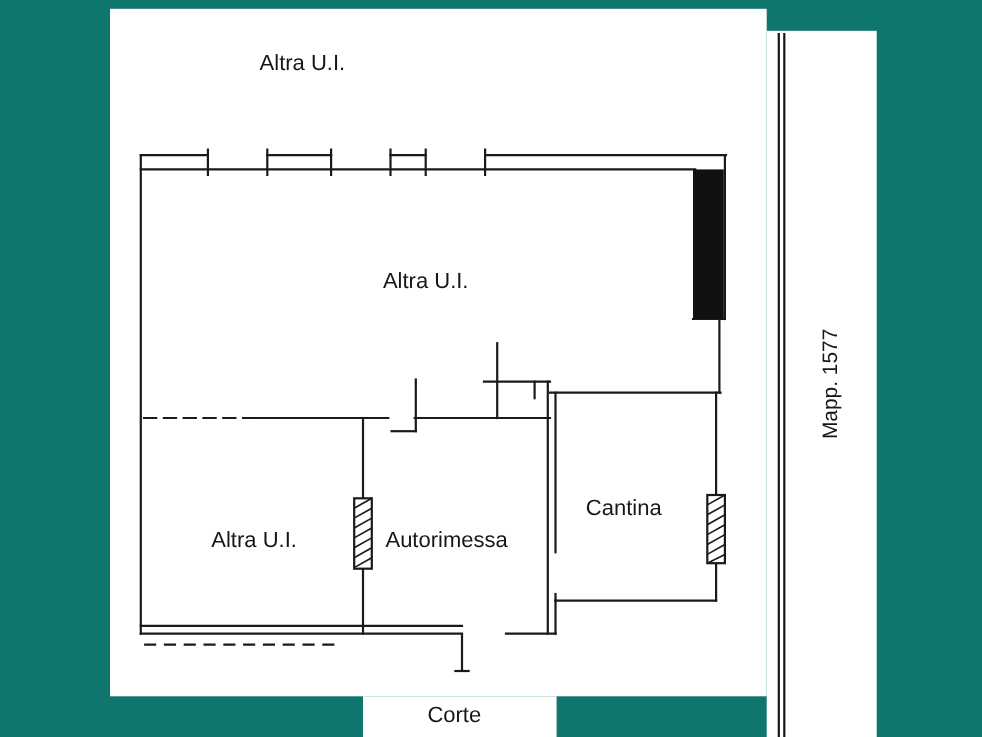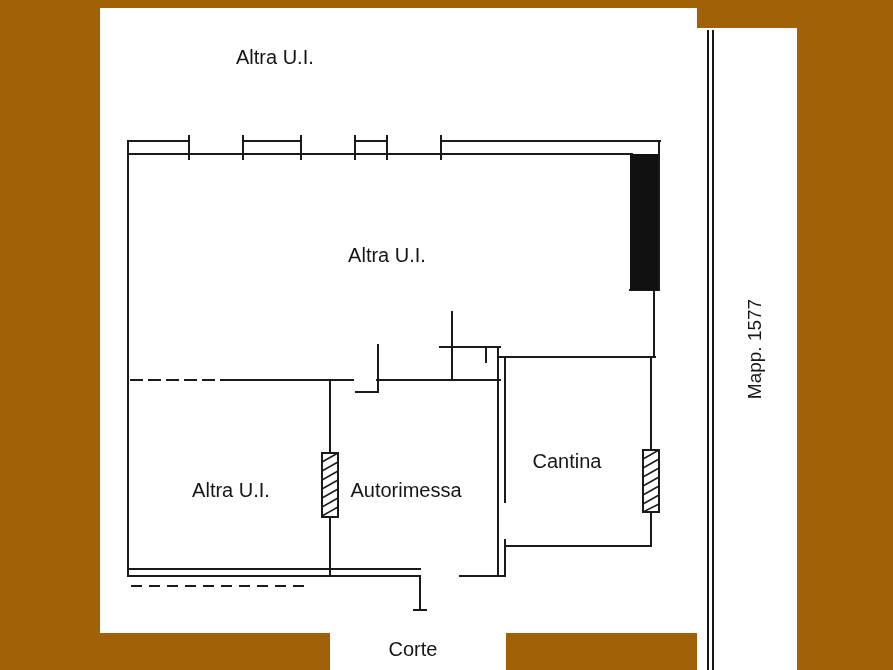--- a/index.html
+++ b/index.html
@@ -1,19 +1,19 @@
 <!DOCTYPE html>
 <html><head>
 <meta charset="utf-8">
 <style>
   html,body{margin:0;padding:0;background:#000;}
   .canvas{
     position:relative;
     width:893px;height:670px;
-    background:#a16207;
+    background:#0f766e;
     overflow:hidden;
     font-family:"Liberation Sans", sans-serif;
   }
   svg text{
     font-family:"Liberation Sans", sans-serif;
     fill:#161616;
   }
   .room-label{font-size:20px;}
   .small-label{font-size:19px;}
 </style>

